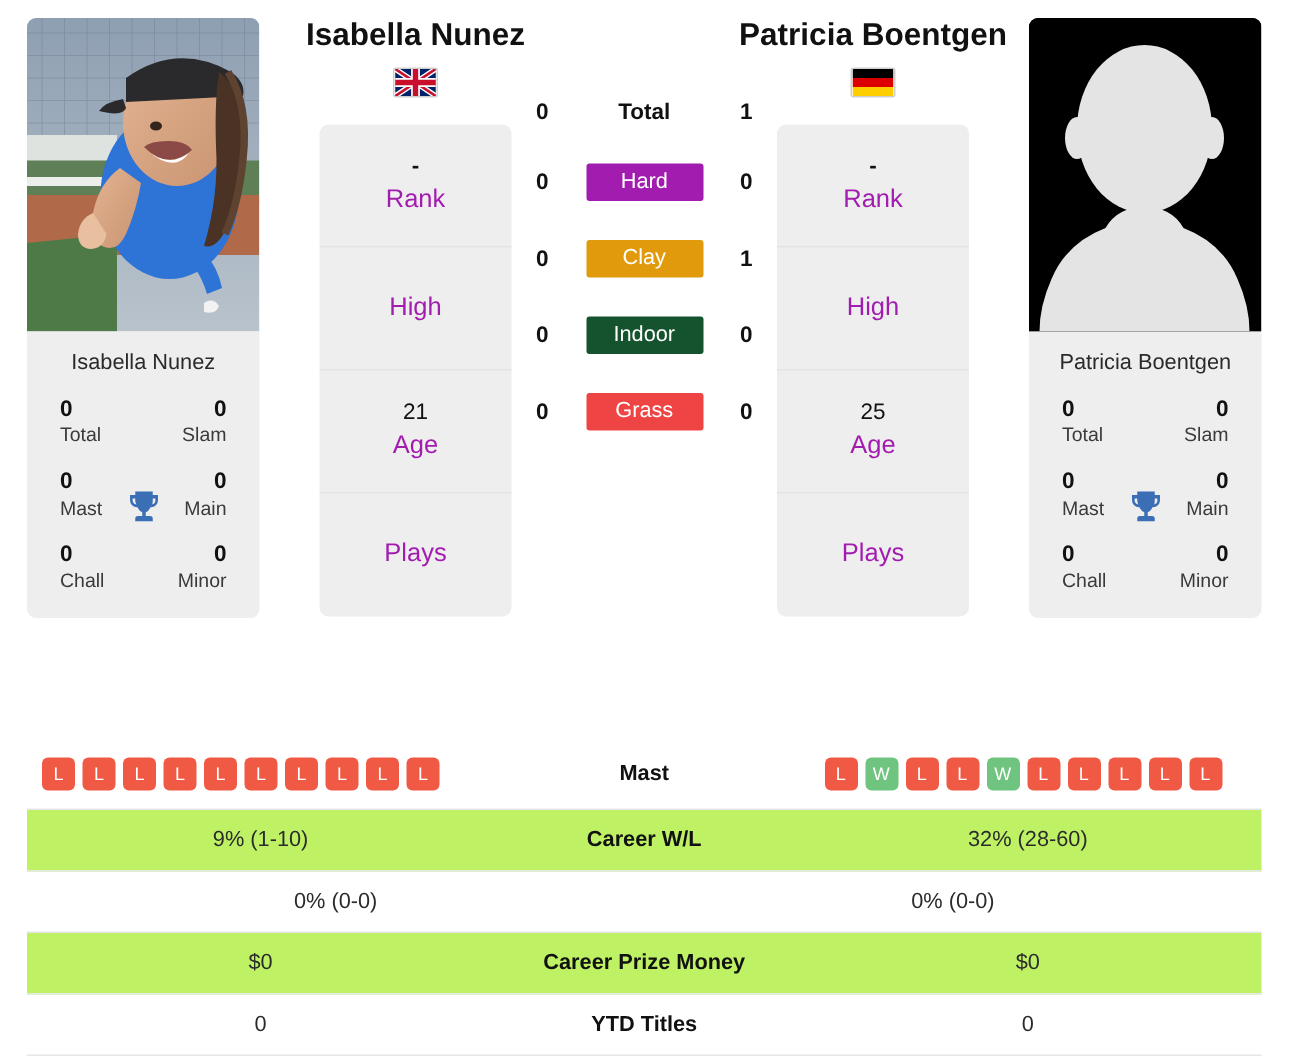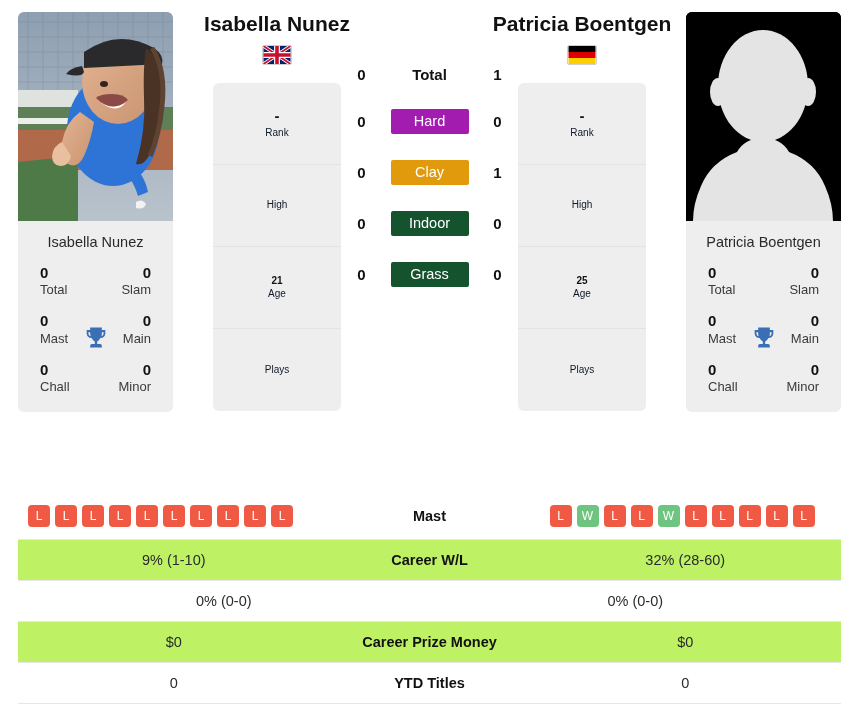--- a/index.html
+++ b/index.html
@@ -106,23 +106,23 @@
   }
   .info-sec {
     height: 82px;
     display: flex;
     flex-direction: column;
     align-items: center;
     justify-content: center;
     border-bottom: 1px solid #e3e3e3;
   }
   .info-sec:last-child { border-bottom: none; }
-  .info-val { font-size: 10px; font-weight: bold; color: #111; line-height: 1.3; }
+  .info-val { font-size: 15px; font-weight: normal; color: #111; line-height: 1.3; }
   .info-val.dash { font-weight: bold; font-size: 15px; }
-  .info-lab { font-size: 10px; color: #0f172a; line-height: 1.45; }
+  .info-lab { font-size: 17px; color: #a21caf; line-height: 1.45; }
 
   
   .h2h {
     flex: 1 1 auto;
     display: flex;
     flex-direction: column;
     align-items: center;
     padding-top: 54px;
   }
   .h2h-row {
@@ -328,21 +328,21 @@
       <div class="h2h-row">
         <div class="h2h-num">0</div>
         <div class="h2h-mid">
           <span class="surface-badge" style="background:#14532d">Indoor</span>
         </div>
         <div class="h2h-num">0</div>
       </div>
       <div class="h2h-row">
         <div class="h2h-num">0</div>
         <div class="h2h-mid">
-          <span class="surface-badge" style="background:#14532d">Grass</span>
+          <span class="surface-badge" style="background:#ef4444">Grass</span>
         </div>
         <div class="h2h-num">0</div>
       </div>
     </div>
 
     <div class="info-col right-info">
       <div class="player-name">Patricia Boentgen</div>
       <svg class="flag" viewBox="0 0 60 40">
         <rect width="60" height="13.34" y="0" fill="#000000"></rect>
         <rect width="60" height="13.34" y="13.34" fill="#DD0000"></rect>

